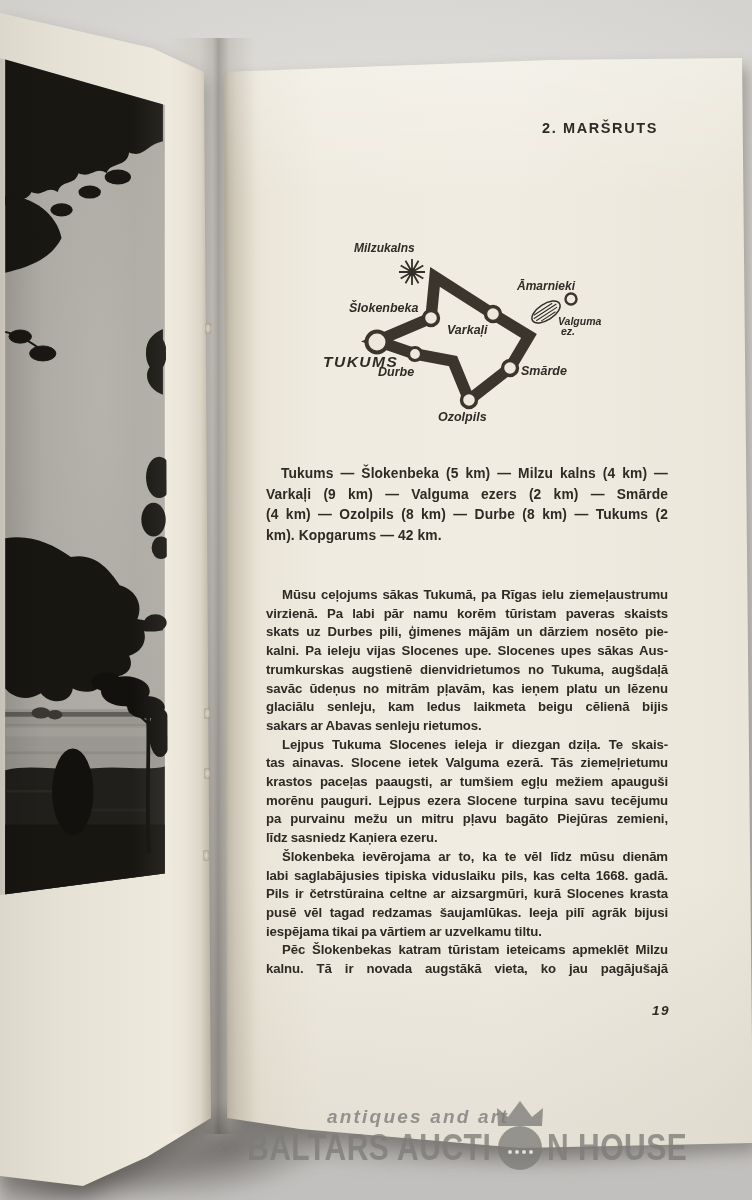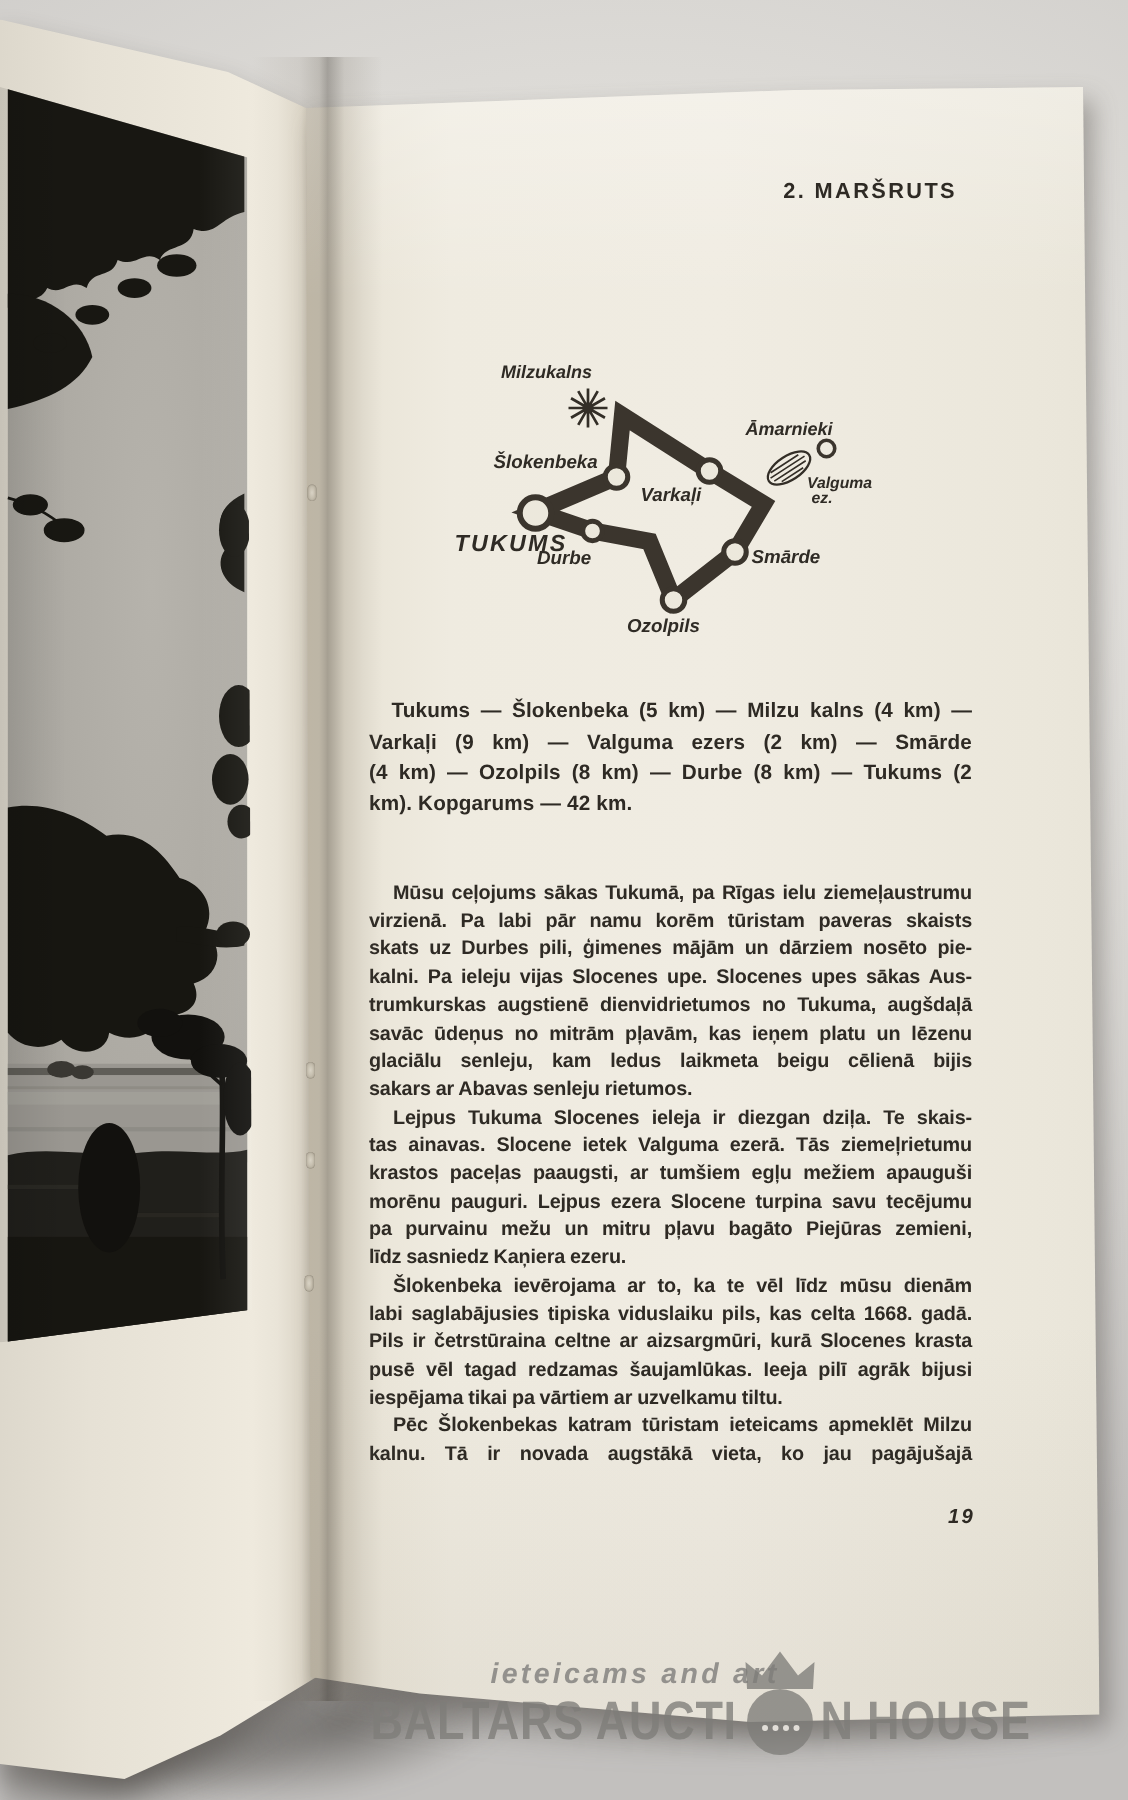--- a/index.html
+++ b/index.html
@@ -6,21 +6,21 @@
   .scene{
     position:relative;width:752px;height:1200px;overflow:hidden;
     background:
       radial-gradient(ellipse 900px 700px at 55% 30%, #eceae7 0%, #dcdad6 45%, #cfcdca 75%, #c2c0be 100%);
     font-family:"Liberation Sans", sans-serif;
   }
   .abs{position:absolute;}
   
   .pagewrap{position:absolute;inset:0;}
   .leftwrap{filter:drop-shadow(0px 10px 9px rgba(60,56,50,.45));}
-  .rightwrap{filter:drop-shadow(6px 9px 8px rgba(70,66,60,.40));}
+  .rightwrap{filter:drop-shadow(6px 9px 8px rgba(70,66,60,.40));margin-left:20px;}
   
   .left-page{
     position:absolute;inset:0;
     clip-path:polygon(0px 13px,152px 48px,204px 72px,211px 1118px,147px 1157px,83px 1186px,0px 1176px);
     background:linear-gradient(90deg,#ddd8cc 0px,#e6e1d5 60px,#ece7db 140px,#f0ebdf 185px,#e8e2d4 201px,#d2cbbb 211px);
   }
   .photo{
     position:absolute;left:0;top:55px;width:170px;height:840px;
     clip-path:polygon(0px 3px,165px 50px,168px 818px,0px 840px);
   }
@@ -279,21 +279,21 @@
     </div>
   </div>
 
   <div class="gutter-overlay"></div>
   <div class="stitch" style="left:205px;top:323px;"></div>
   <div class="stitch" style="left:204px;top:708px;"></div>
   <div class="stitch" style="left:204px;top:768px;"></div>
   <div class="stitch" style="left:203px;top:850px;"></div>
 
   <div class="watermark">
-    <div class="wm-tagline">ieteicams and art</div>
+    <div class="wm-tagline">antiques and art</div>
     <div class="wm-brand wm-left">BALTARS AUCTI</div>
     <div class="wm-brand wm-right">N HOUSE</div>
     <svg class="wm-logo" width="54" height="74" viewBox="0 0 54 74" xmlns="http://www.w3.org/2000/svg">
       <g fill="rgba(125,124,121,.78)">
         <path d="M5,28 L4,10 L15,19 L27,3 L39,19 L50,10 L49,28 Z"></path>
         <circle cx="27" cy="50" r="22"></circle>
       </g>
       <g fill="rgba(236,233,226,.9)">
         <circle cx="17" cy="54" r="2"></circle>
         <circle cx="24" cy="54" r="2"></circle>

